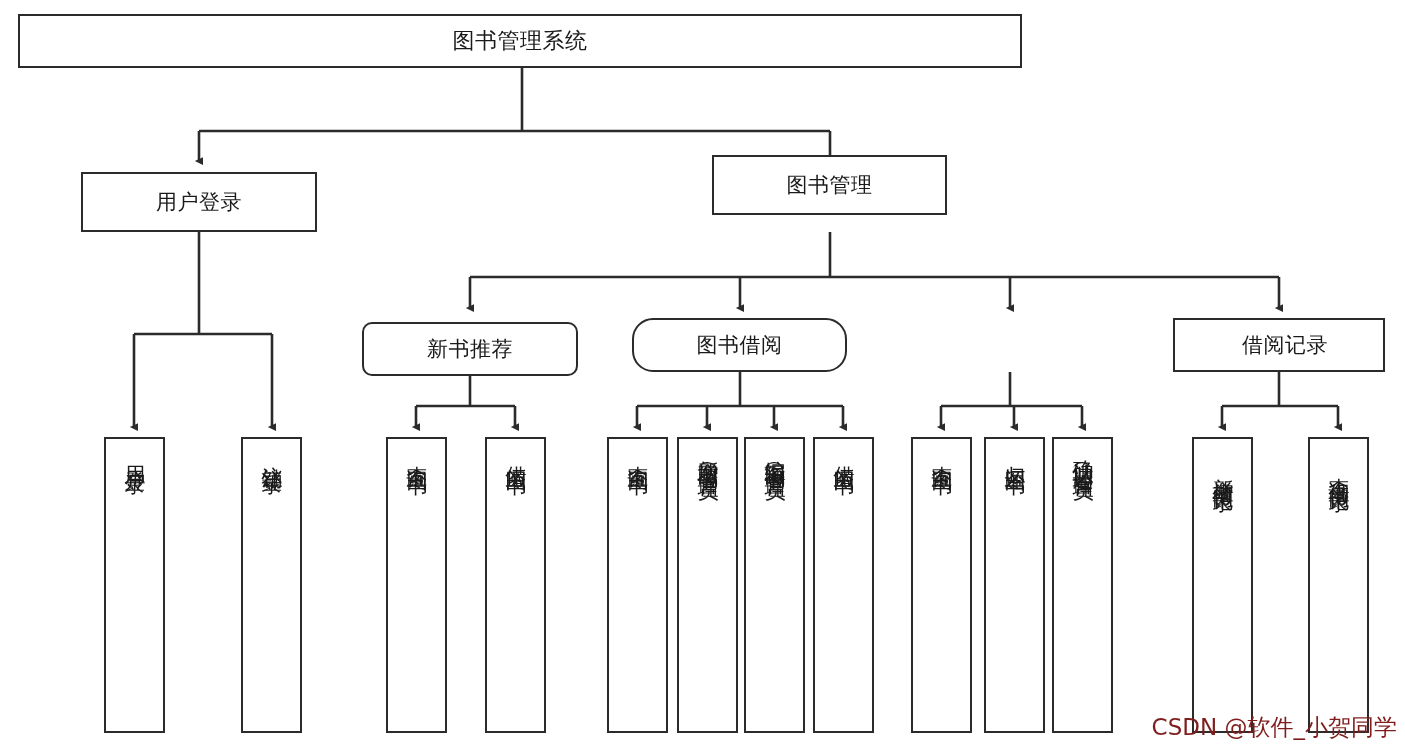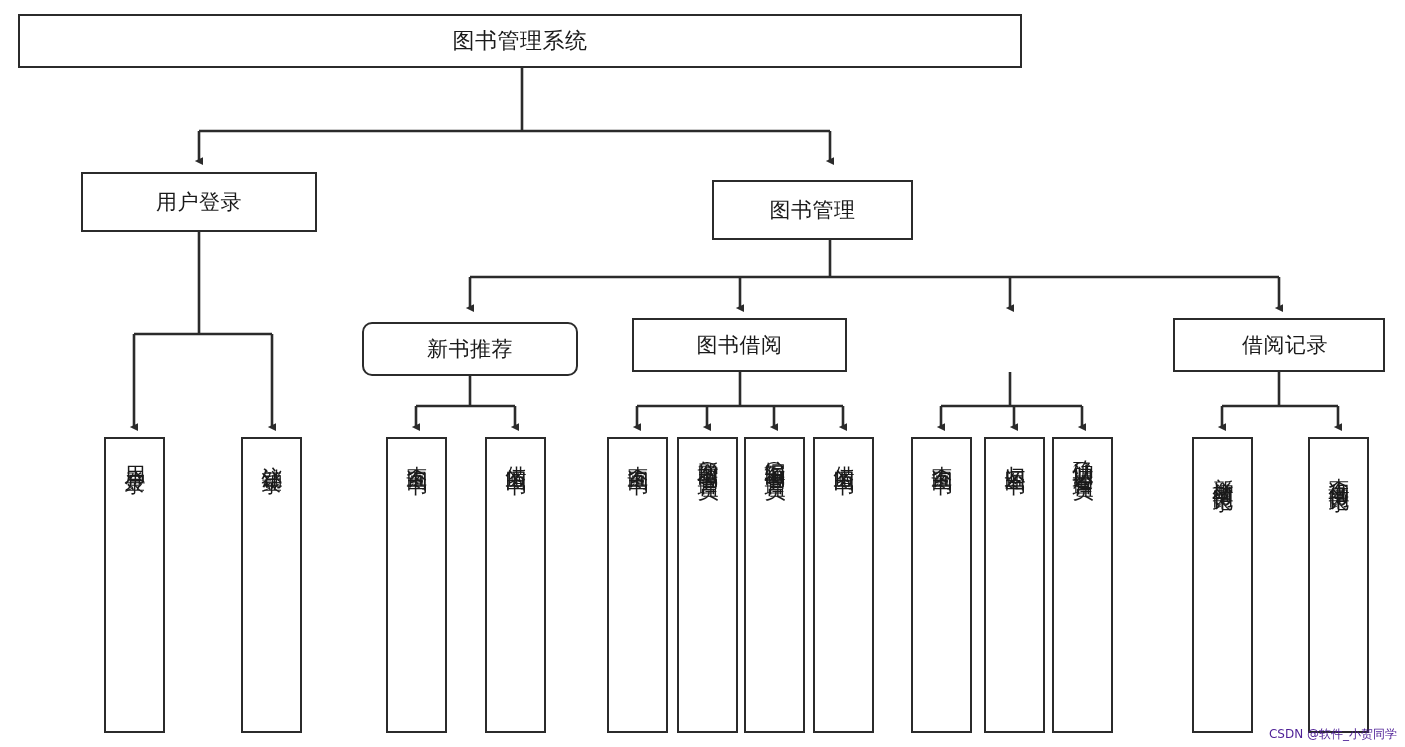--- a/index.html
+++ b/index.html
@@ -51,22 +51,22 @@
     writing-mode:vertical-rl;
     text-orientation:upright;
     font-size:21px;
     letter-spacing:3px;
     line-height:1;
   }
   #watermark{
     position:absolute;
     right:8px;
     bottom:4px;
-    font-size:12px;
-    color:#4c1d95;
+    font-size:23px;
+    color:#7f1d1d;
     z-index:5;
     white-space:nowrap;
     font-family:"DejaVu Sans","Liberation Sans",sans-serif;
   }
 </style>
 </head>
 <body>
 
 <div id="diagram-root">
 
@@ -120,28 +120,28 @@
     </g>
   </svg>
 
   <div class="node horizontal root" style="left:18px;top:14px;width:1004px;height:54px;">
     <span class="label">图书管理系统</span>
   </div>
 
   <div class="node horizontal" style="left:81px;top:172px;width:236px;height:60px;">
     <span class="label">用户登录</span>
   </div>
-  <div class="node horizontal" style="left:712px;top:180px;width:201px;height:60px;">
+  <div class="node horizontal" style="left:712px;top:155px;width:235px;height:60px;">
     <span class="label">图书管理</span>
   </div>
 
   <div class="node horizontal" style="left:362px;top:322px;width:216px;height:54px;border-radius:10px;">
     <span class="label">新书推荐</span>
   </div>
-  <div class="node horizontal" style="left:632px;top:318px;width:215px;height:54px;">
+  <div class="node horizontal" style="left:632px;top:318px;width:215px;height:54px;border-radius:21px;">
     <span class="label">图书借阅</span>
   </div>
   <div class="node horizontal" style="left:1173px;top:318px;width:212px;height:54px;padding-left:12px;">
     <span class="label">借阅记录</span>
   </div>
 
   <div class="node vertical" style="left:104px;top:437px;width:61px;height:296px;">
     <span class="label">用户登录</span>
   </div>
   <div class="node vertical" style="left:241px;top:437px;width:61px;height:296px;">

